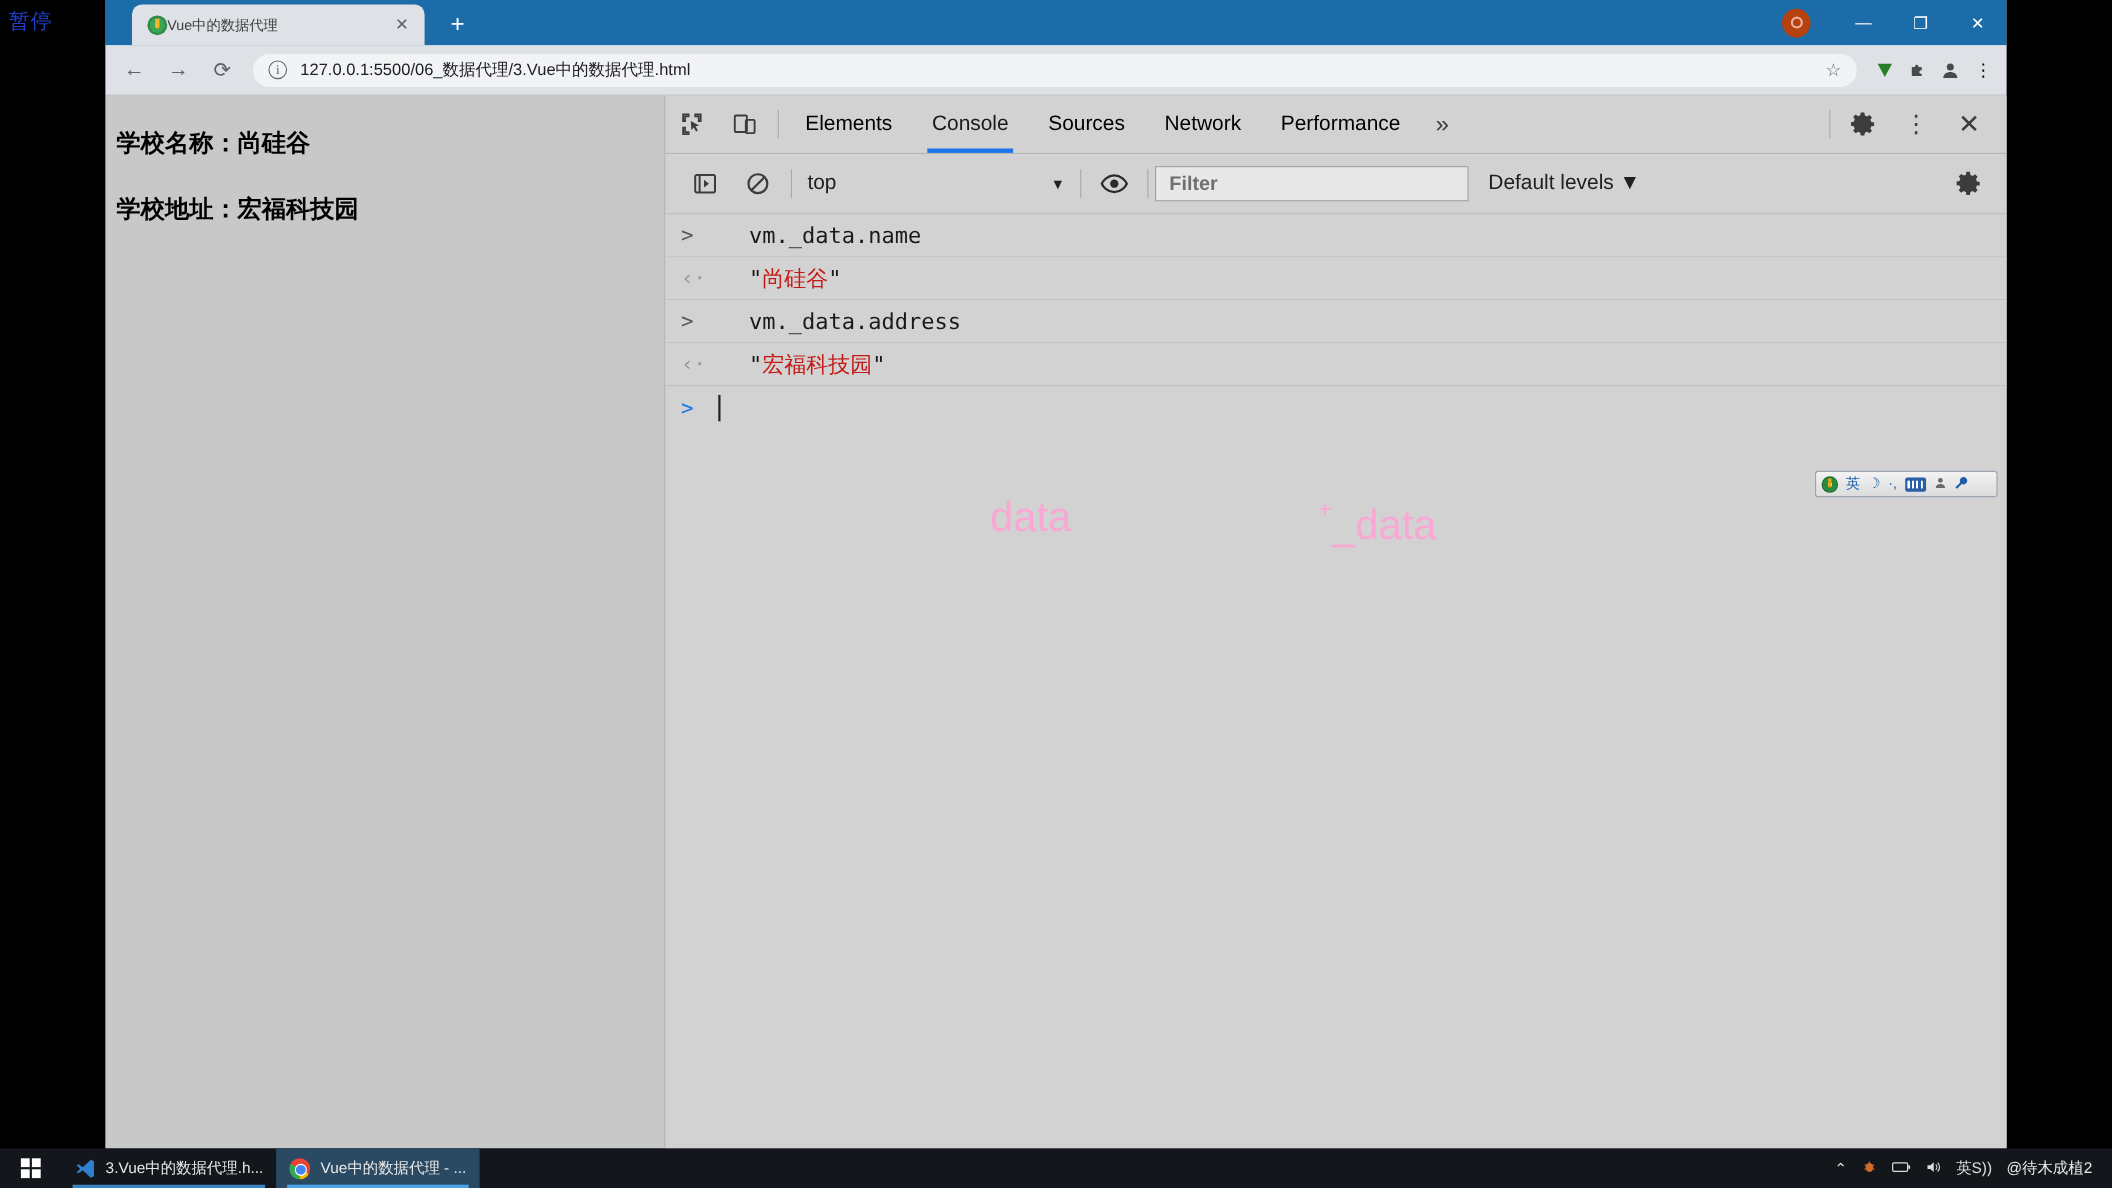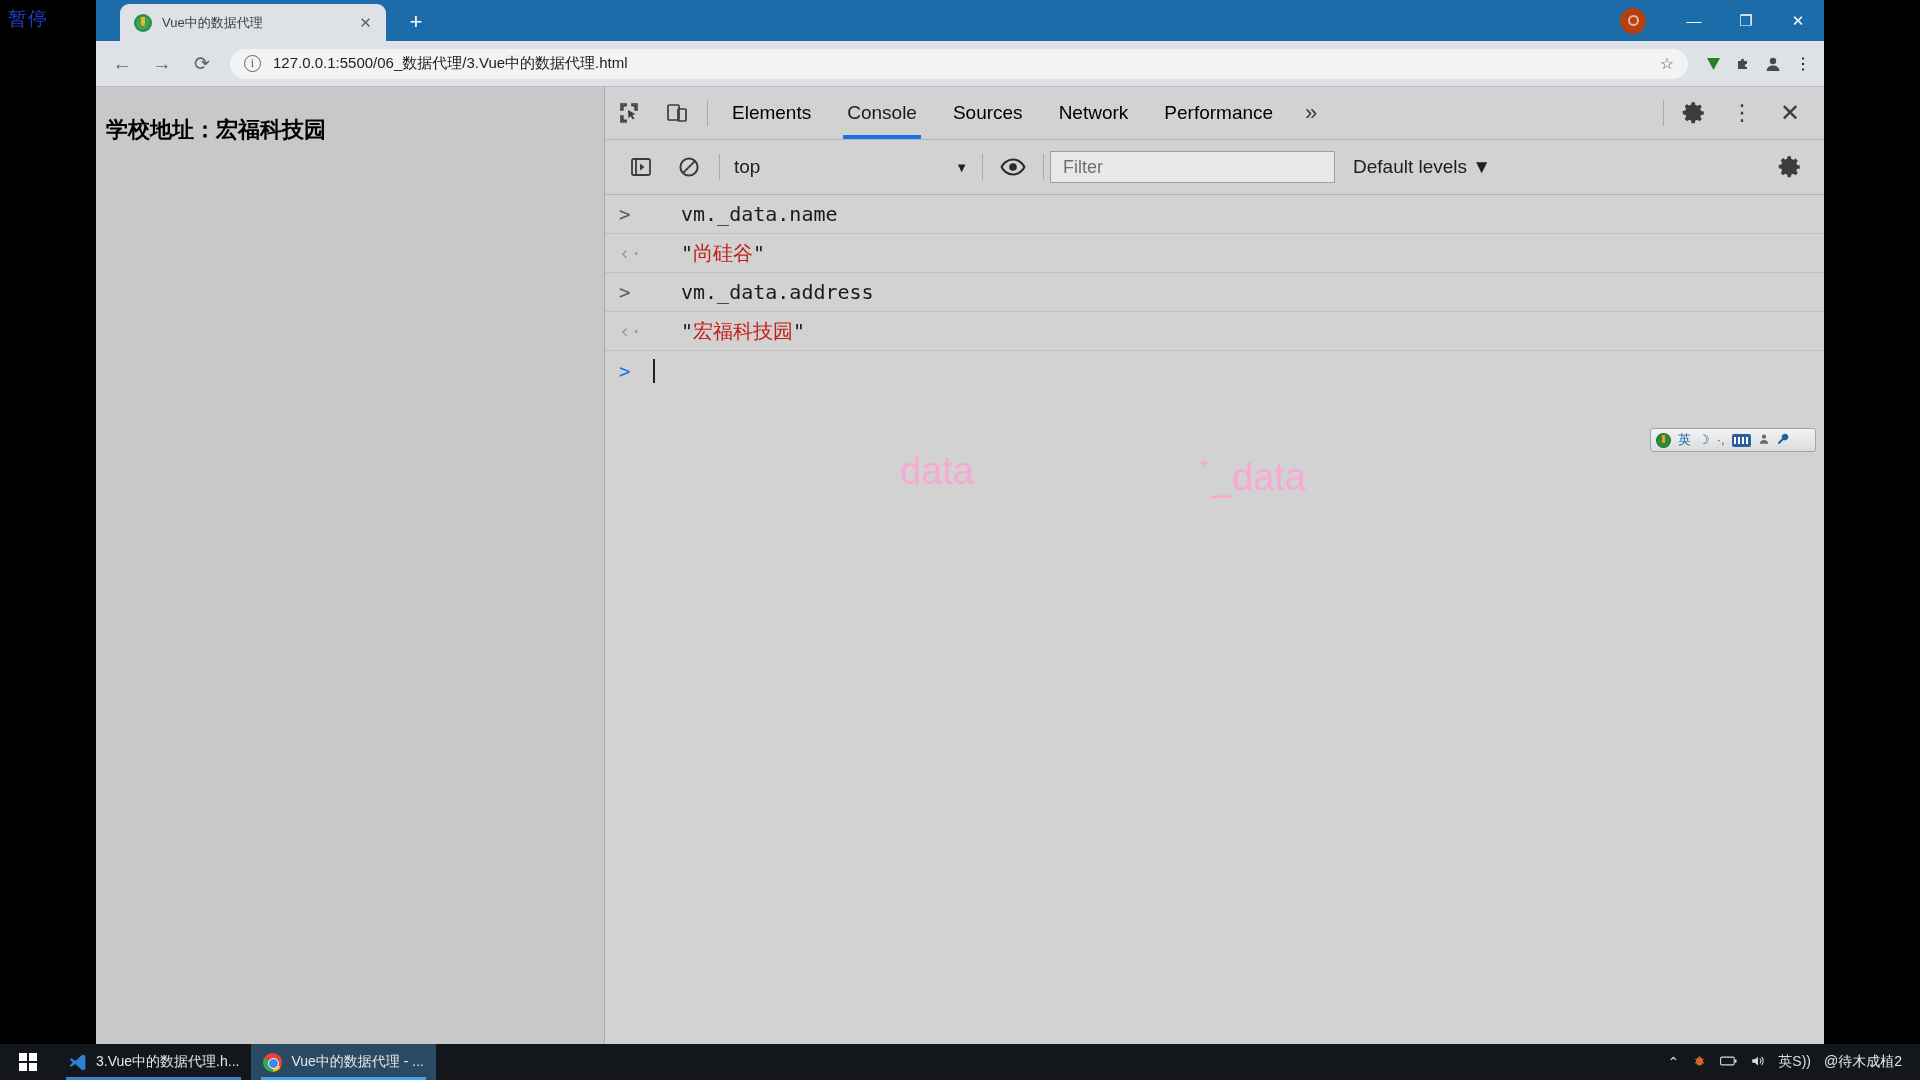--- a/index.html
+++ b/index.html
@@ -18,21 +18,21 @@
 
   
   #tab-strip { position:relative; height:41px; background:#1b6ca8; }
   #tab { position:absolute; left:24px; top:4px; width:266px; height:37px;
          background:#dee1e6; border-radius:9px 9px 0 0; display:flex; align-items:center; }
   #tab-favicon { width:18px; height:18px; margin-left:14px; border-radius:50%;
                  background:radial-gradient(circle at 50% 50%, #ffffff 0 14%, #3ba557 15% 52%, #2f8b47 53% 100%);
                  position:relative; flex:0 0 auto; }
   #tab-favicon::after { content:""; position:absolute; left:7px; top:3px; width:4px; height:9px;
                         background:#f0b428; border-radius:0 0 2px 2px; }
-  #tab-title { margin-left:10px; font-size:13px; color:#3c4043; white-space:nowrap;
+  #tab-title { font-size:13px; color:#3c4043; white-space:nowrap;
                overflow:hidden; text-overflow:ellipsis; width:168px; }
   #tab-close { position:absolute; right:12px; top:10px; width:17px; height:17px;
                color:#5f6368; font-size:15px; line-height:17px; text-align:center; cursor:pointer; }
   #new-tab { position:absolute; left:306px; top:10px; width:28px; height:26px; color:#ffffff;
              font-size:22px; line-height:24px; text-align:center; cursor:pointer; }
 
   
   #win-ctrls { position:absolute; right:0; top:0; height:41px; display:flex; align-items:center; }
   .wc { width:52px; height:41px; display:flex; align-items:center; justify-content:center;
         color:#ffffff; font-size:15px; cursor:pointer; }
@@ -78,21 +78,21 @@
                           height:4px; background:#1a73e8; }
   #dt-more { padding:0 14px; font-size:22px; color:#3c3c3c; cursor:pointer; }
   .dt-right { margin-left:auto; display:flex; align-items:center; padding-right:10px; }
 
   #dt-filterbar { height:55px; display:flex; align-items:center; border-bottom:1px solid #b5b5b5;
                   padding-left:12px; background:#d2d2d2; }
   #ctx-select { width:250px; height:34px; display:flex; align-items:center; font-size:19px;
                 color:#202020; padding:0 8px; cursor:pointer;justify-content:flex-end; }
   #ctx-select .caret { margin-left:auto; font-size:13px; }
   #filter-input { width:285px; height:32px; background:#e8e8e8; border:1px solid #9e9e9e;
-                  display:flex; align-items:center; padding:0 12px; font-size:18px; color:#707070; cursor:text; }
+                  display:flex; align-items:center; padding:0 12px; font-size:18px; color:#707070; cursor:text;font-weight:bold; }
   #levels { margin-left:18px; font-size:19px; color:#202020; cursor:pointer; }
 
   #console-body { flex:1; background:#d2d2d2; overflow:hidden; }
   .con-row { display:flex; align-items:flex-start; padding:6px 0 6px 14px;
              border-bottom:1px solid #c0c0c0; font-family:"DejaVu Sans Mono", monospace; }
   .con-row.in  { background:#d2d2d2; }
   .con-row.out { background:#d2d2d2; border-bottom:1px solid #c0c0c0; }
   .arrow { width:34px; flex:0 0 auto; font-size:19px; line-height:26px; }
   .arrow.in  { color:#5a5a5a; }
   .arrow.out { color:#9a9a9a; }
@@ -197,20 +197,21 @@
             <circle cx="9" cy="6" r="3.2" fill="#4a4a4a"></circle>
             <path d="M2.6 16c0-3.6 2.9-5.6 6.4-5.6s6.4 2 6.4 5.6z" fill="#4a4a4a"></path>
           </svg>
       </div>
       <div class="ext-ico">⋮</div>
     </div>
 
     <div id="split">
 
       <div id="page">
+        <div class="page-line">学校名称：尚硅谷</div>
         <div class="page-line">学校地址：宏福科技园</div>
       </div>
 
       <div id="devtools">
 
         <div id="dt-tabbar">
           <div class="dt-icon-btn">
             <svg width="24" height="24" viewBox="0 0 24 24">
                 <path d="M4 3h5v1.8H5.8V9H4zM20 3v6h-1.8V4.8H15V3zM4 21v-6h1.8v4.2H9V21z" fill="none" stroke="#3c3c3c" stroke-width="1.6"></path>
                 <path d="M11 9l7.5 4.2-3.2.8 2.2 3.6-1.7 1-2.2-3.6-2.1 2.5z" fill="#3c3c3c"></path>

